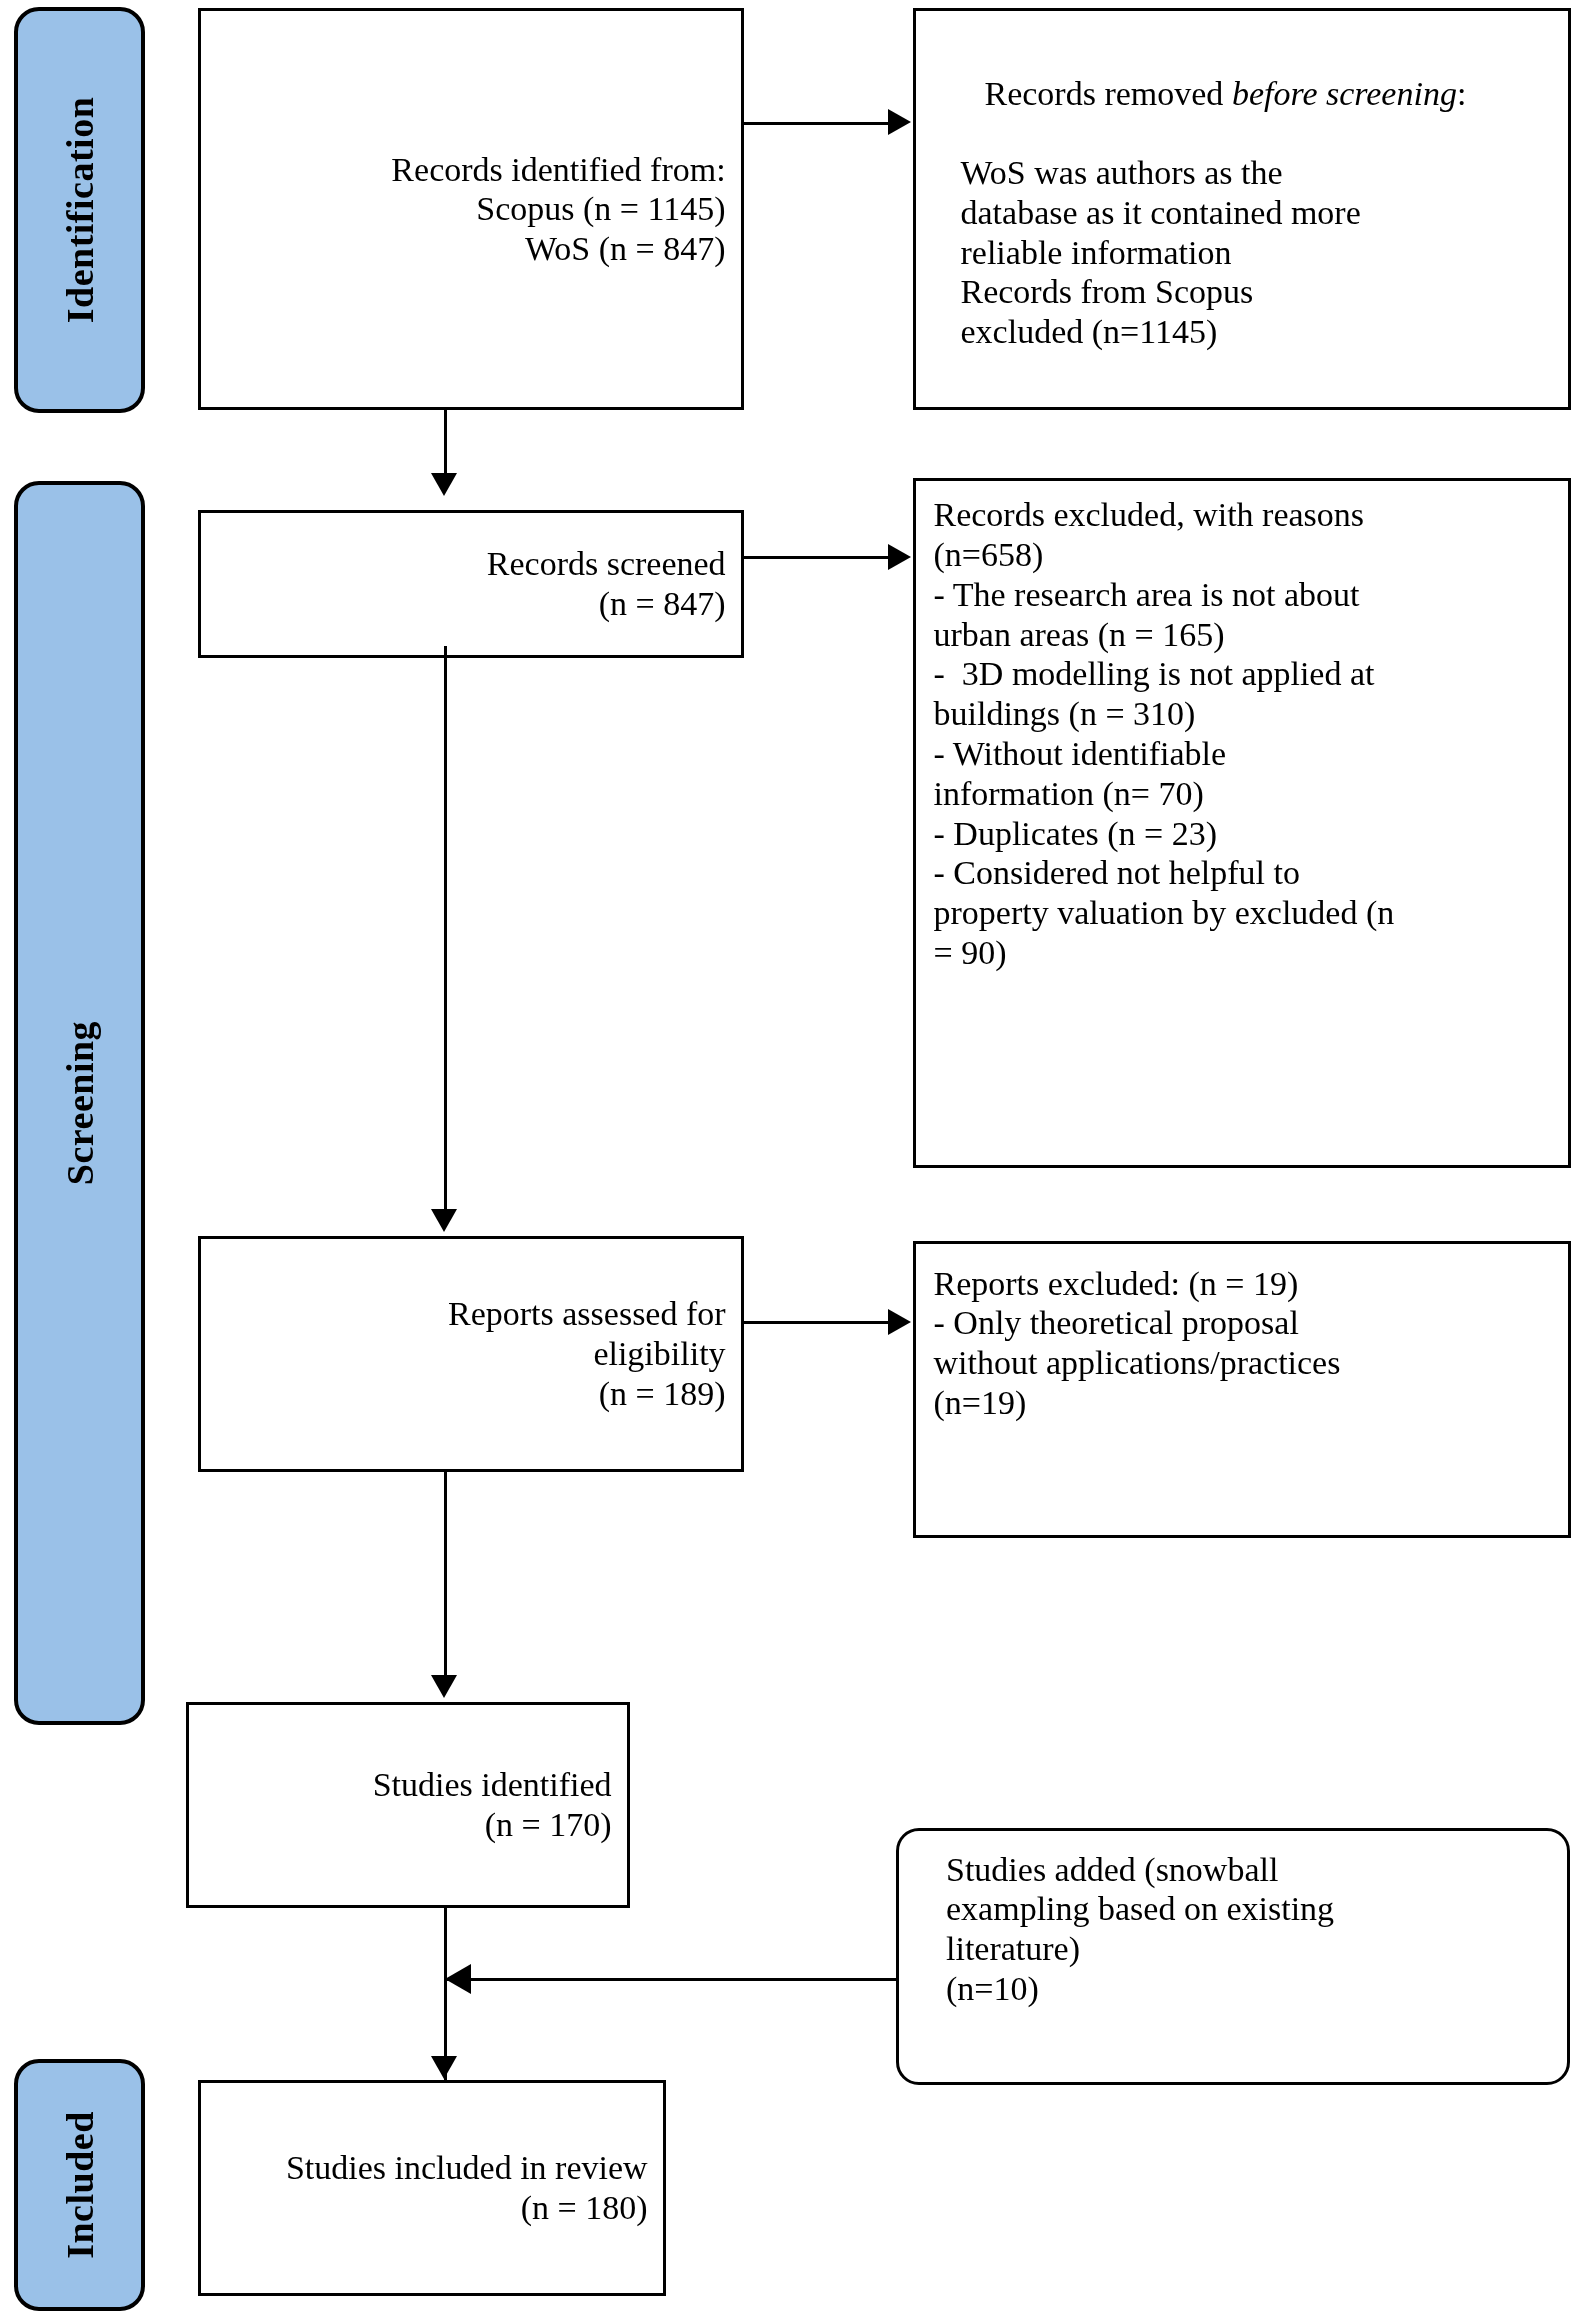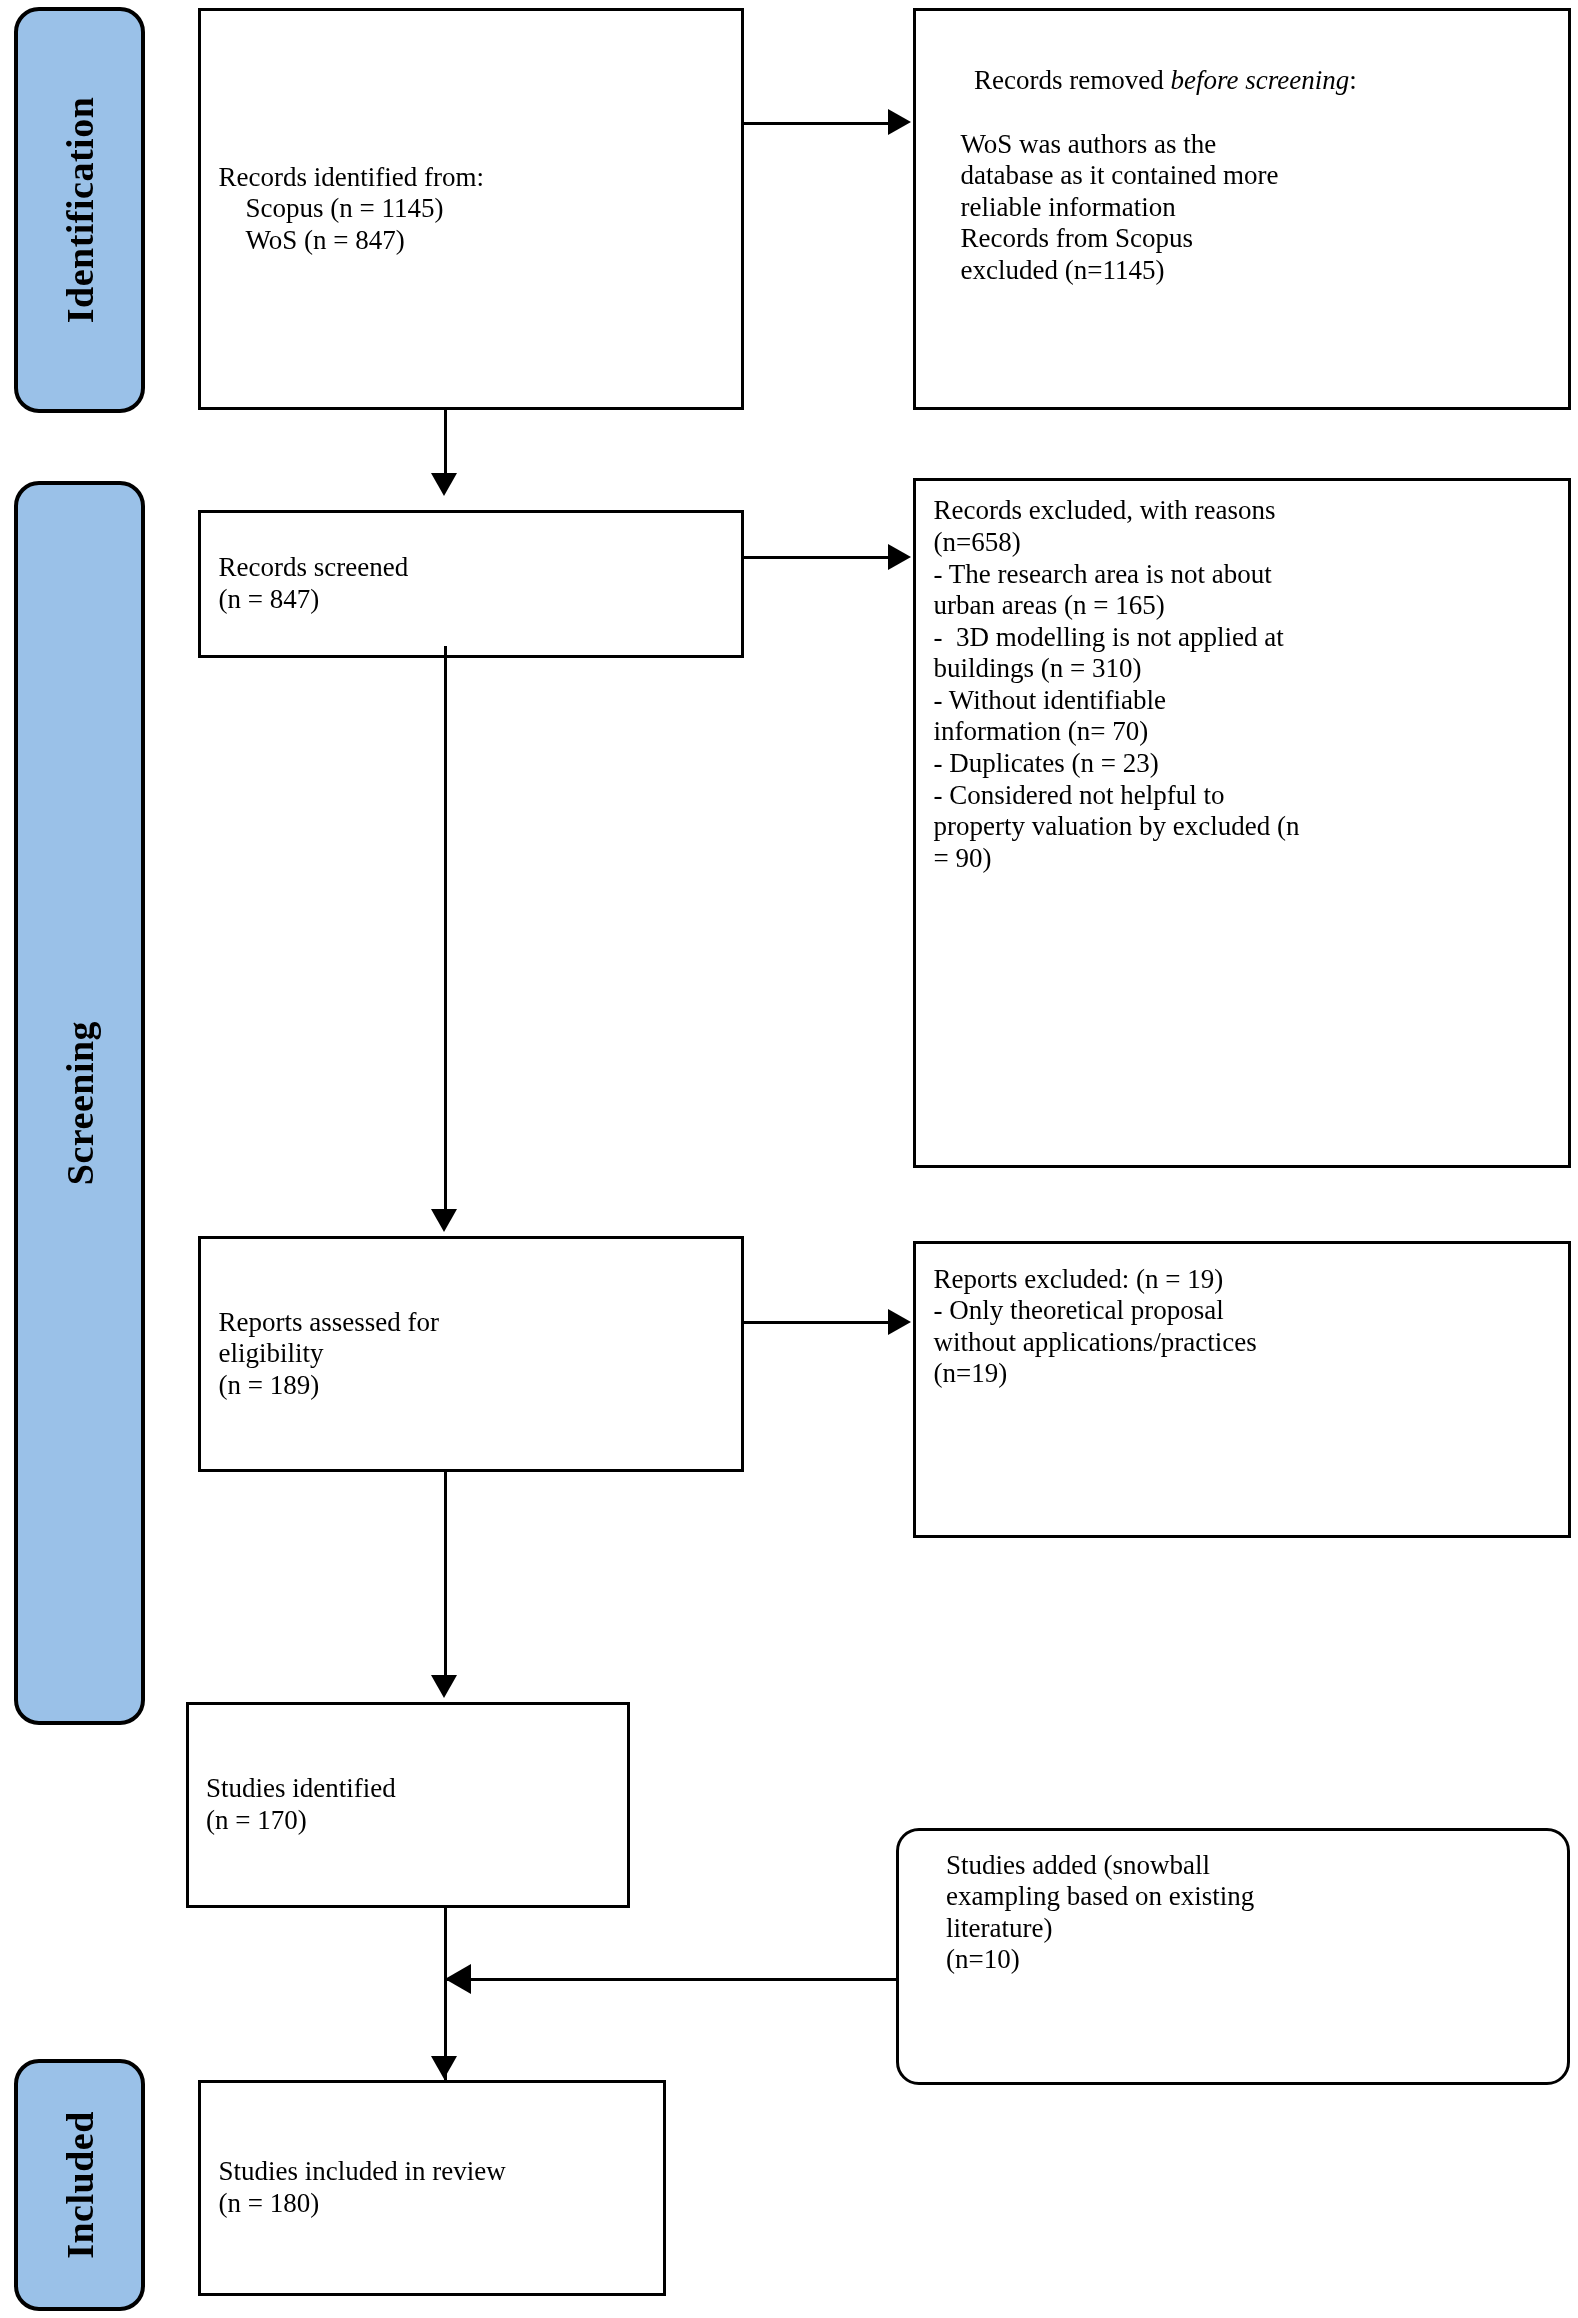--- a/index.html
+++ b/index.html
@@ -45,32 +45,32 @@
     position: absolute;
     background: #ffffff;
     border: 3.6px solid #000000;
     box-sizing: border-box;
     padding: 11.3px 15.4px 11.3px 17.5px;
     display: flex;
     flex-direction: column;
     justify-content: center;
   }
   .flow-box .line {
-    font-size: 27px;
+    font-size: 34px;
     line-height: 1.17;
     color: #000000;
     white-space: pre-wrap;
   }
   .flow-box .line.indent {
     padding-left: 27px;
   }
   .flow-box .line .ital {
     font-style: italic;
   }
-  .flow-box.center-v { justify-content: center; }
+  .flow-box.center-v { justify-content: center; align-items: flex-end; }
   .flow-box.top-v { justify-content: flex-start; }
 
   
   .v-line {
     position: absolute;
     width: 2.6px;
     background: #000000;
   }
   .h-line {
     position: absolute;

